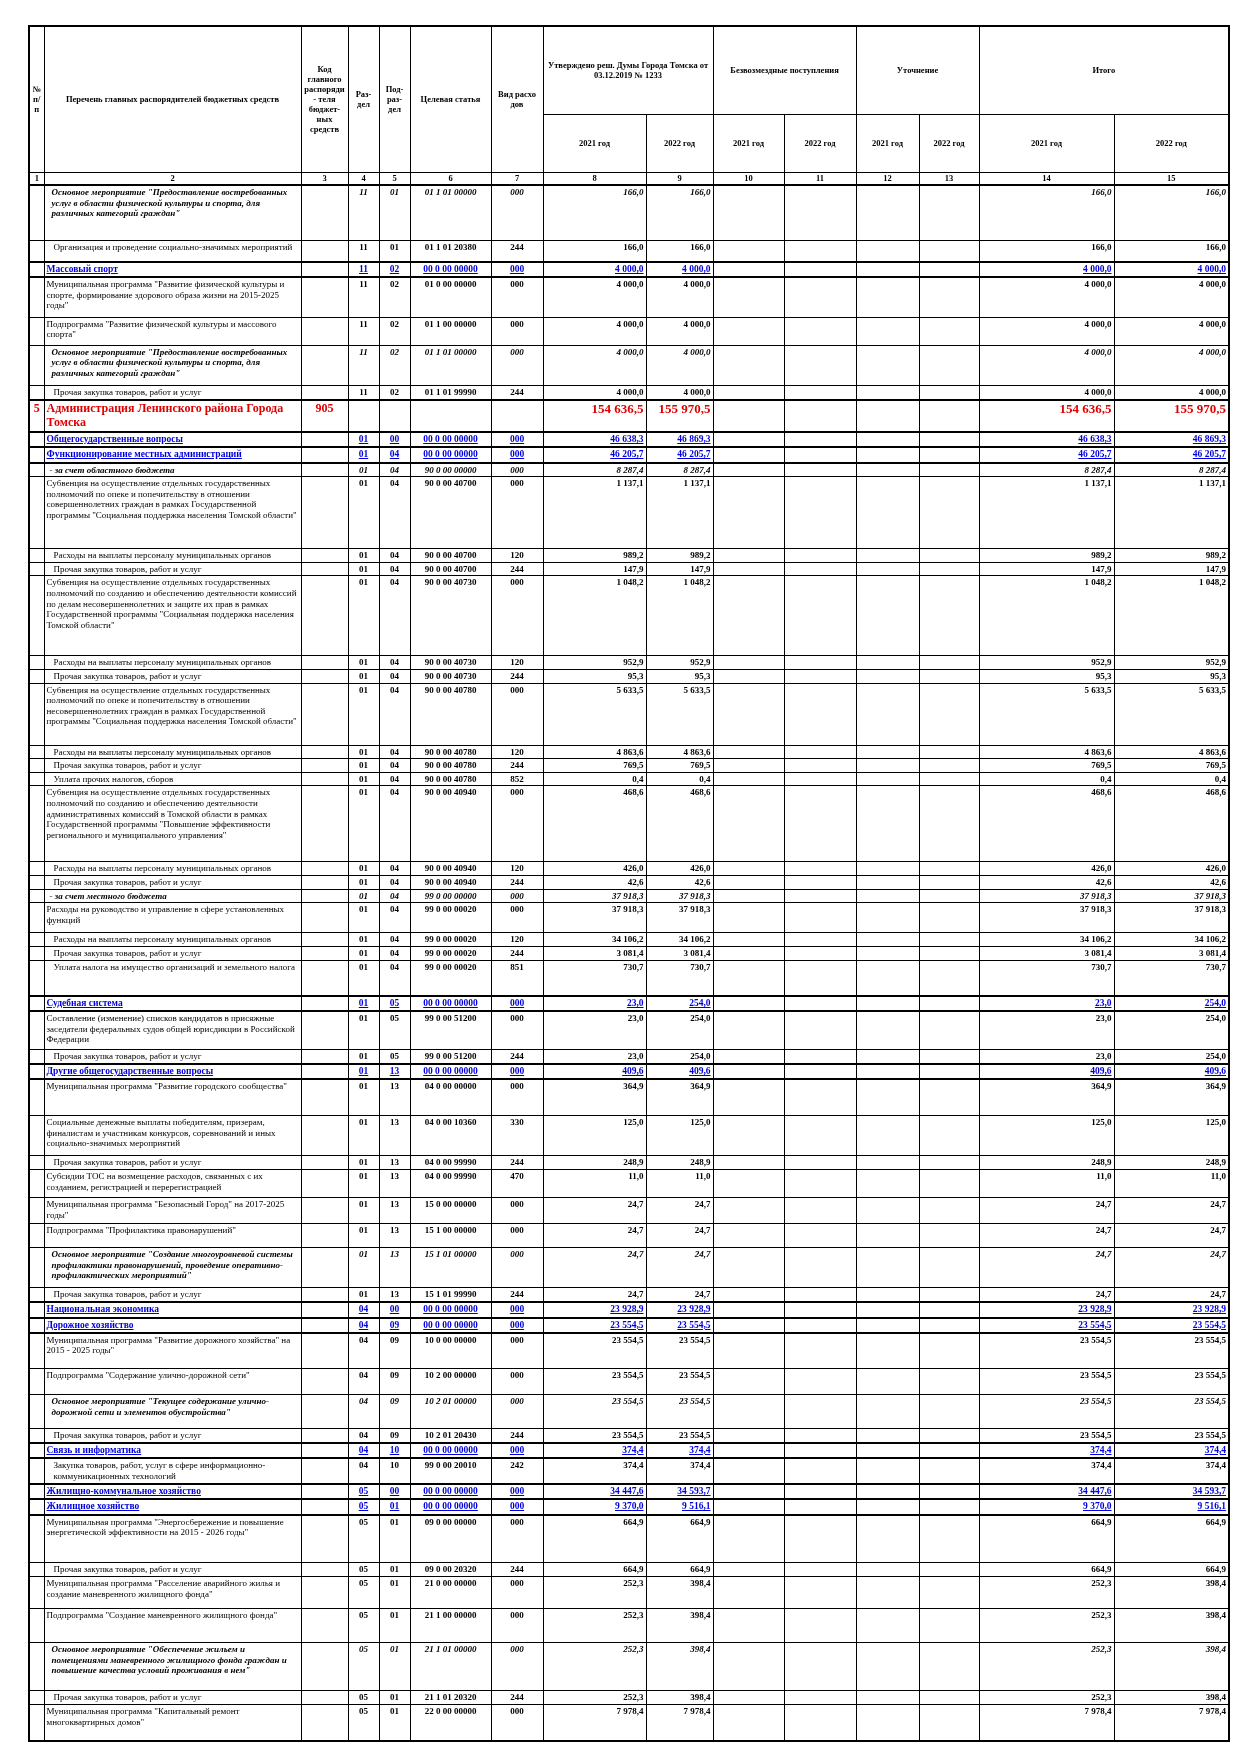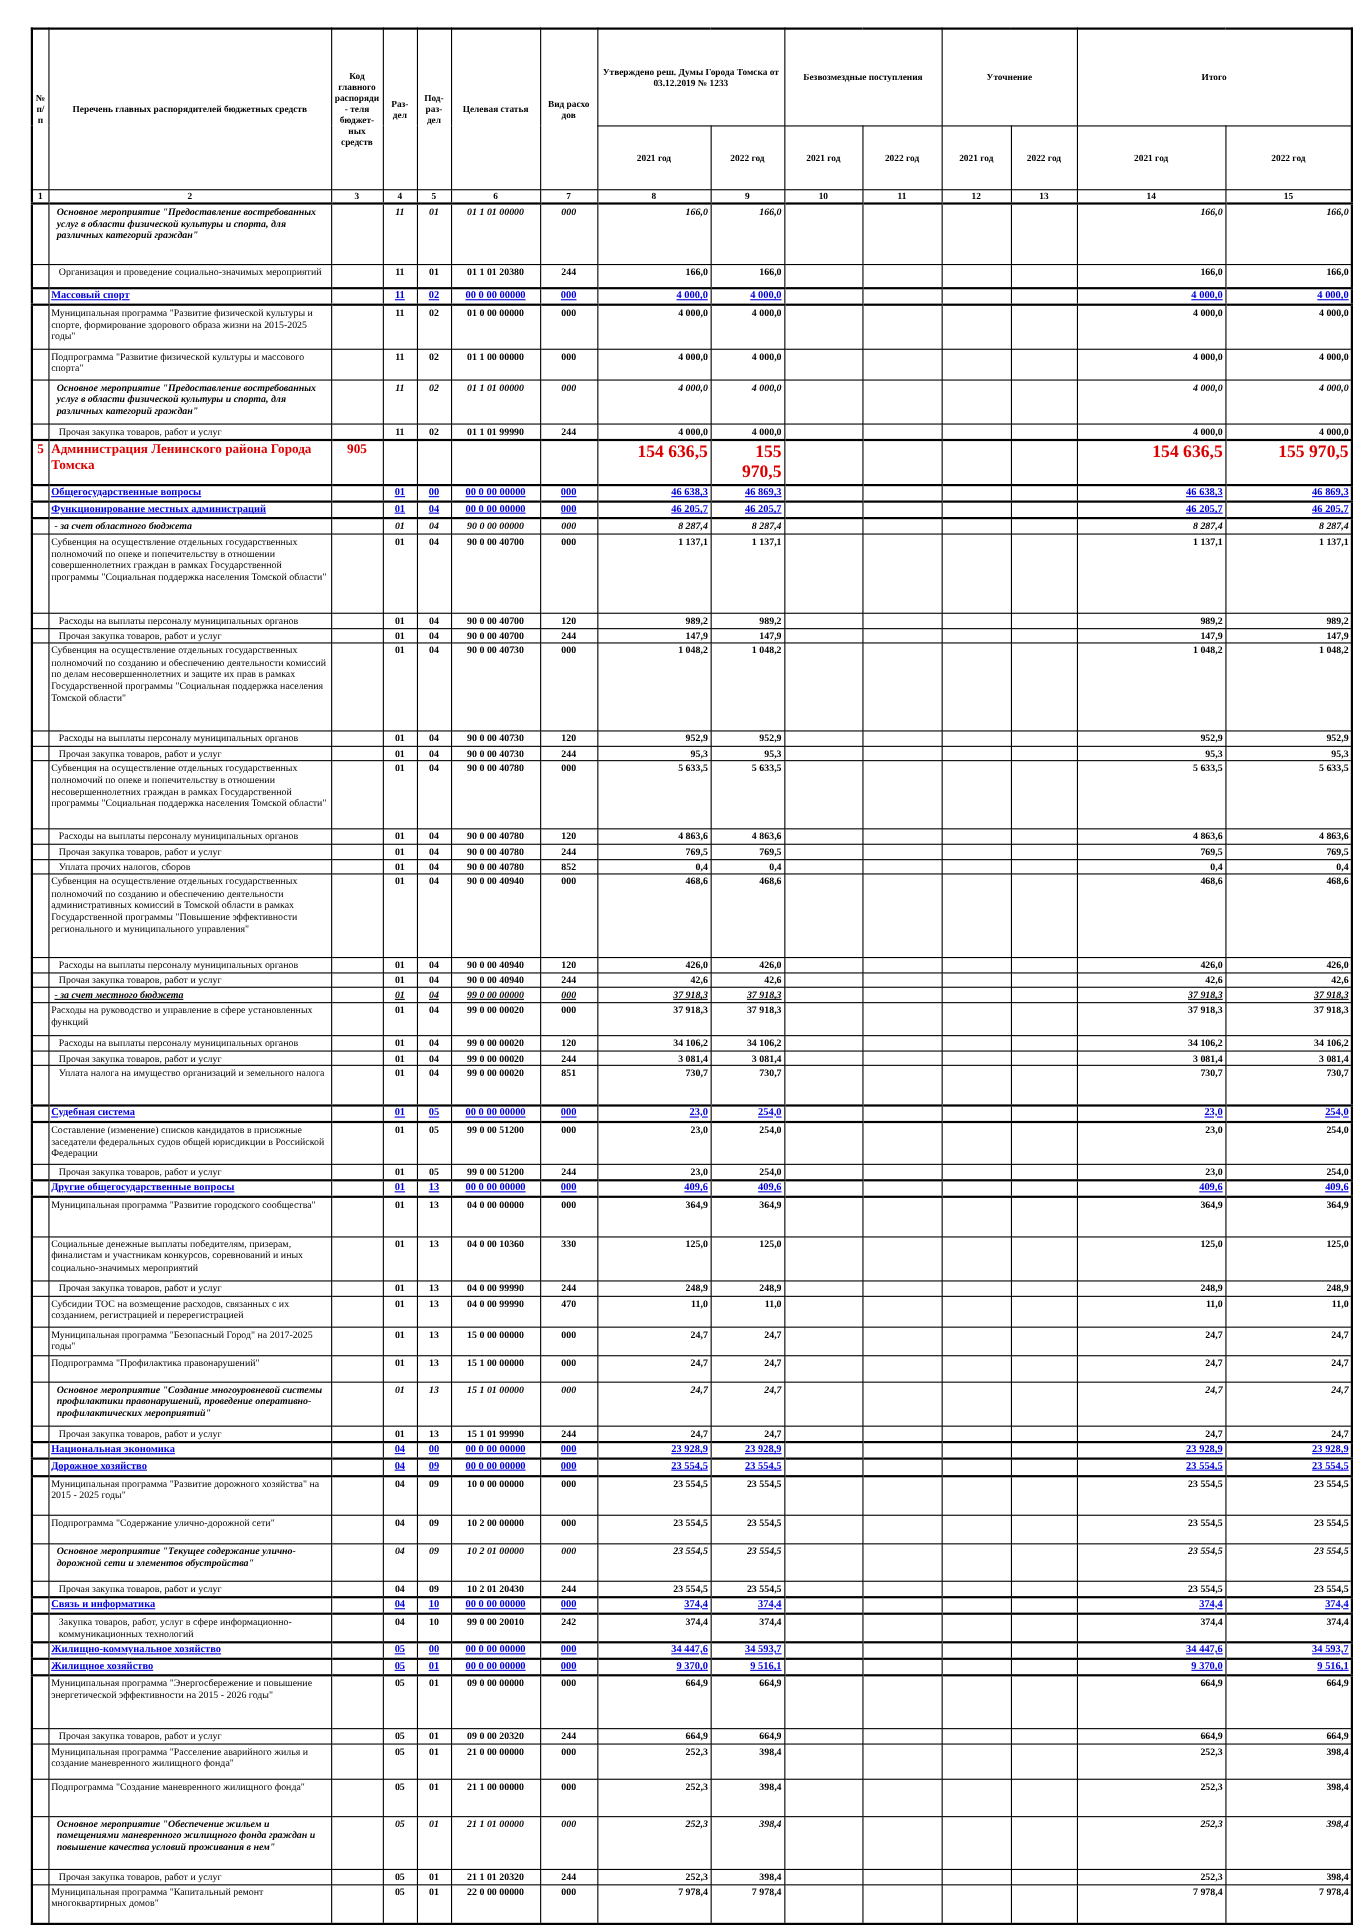--- a/index.html
+++ b/index.html
@@ -39,21 +39,21 @@
   tr.da td{font-style:italic;font-weight:bold;}
   tr.da td.name{padding-left:5px;}
   tr.bl td{
     color:#0000dd;font-weight:bold;text-decoration:underline;font-size:9.5px;
     border-top:2px solid #000;border-bottom:2px solid #000;
   }
   tr.rd td{
     color:#dd0000;font-weight:bold;font-size:12px;line-height:1.15;
     border-top:2px solid #000;border-bottom:2px solid #000;
   }
-  tr.rd td.v{font-size:16px;}
+  tr.rd td.v{font-size:13px;}
 </style>
 </head>
 <body>
 
 <div class="page">
   <table class="budget">
     <colgroup>
       <col style="width:15px">
         <col style="width:257px">
         <col style="width:47px">
@@ -513,21 +513,21 @@
           <td class="c code">244</td>
           <td class="v">42,6</td>
           <td class="v">42,6</td>
           <td class="v"></td>
           <td class="v"></td>
           <td class="v"></td>
           <td class="v"></td>
           <td class="v">42,6</td>
           <td class="v">42,6</td>
         </tr>
-        <tr class="da" style="height: 12px; text-decoration: underline;">
+        <tr class="da" style="height: 12px;">
           <td class="c code"></td>
           <td class="name">- за счет местного бюджета</td>
           <td class="c code"></td>
           <td class="c code">01</td>
           <td class="c code">04</td>
           <td class="c code">99 0 00 00000</td>
           <td class="c code">000</td>
           <td class="v">37 918,3</td>
           <td class="v">37 918,3</td>
           <td class="v"></td>

